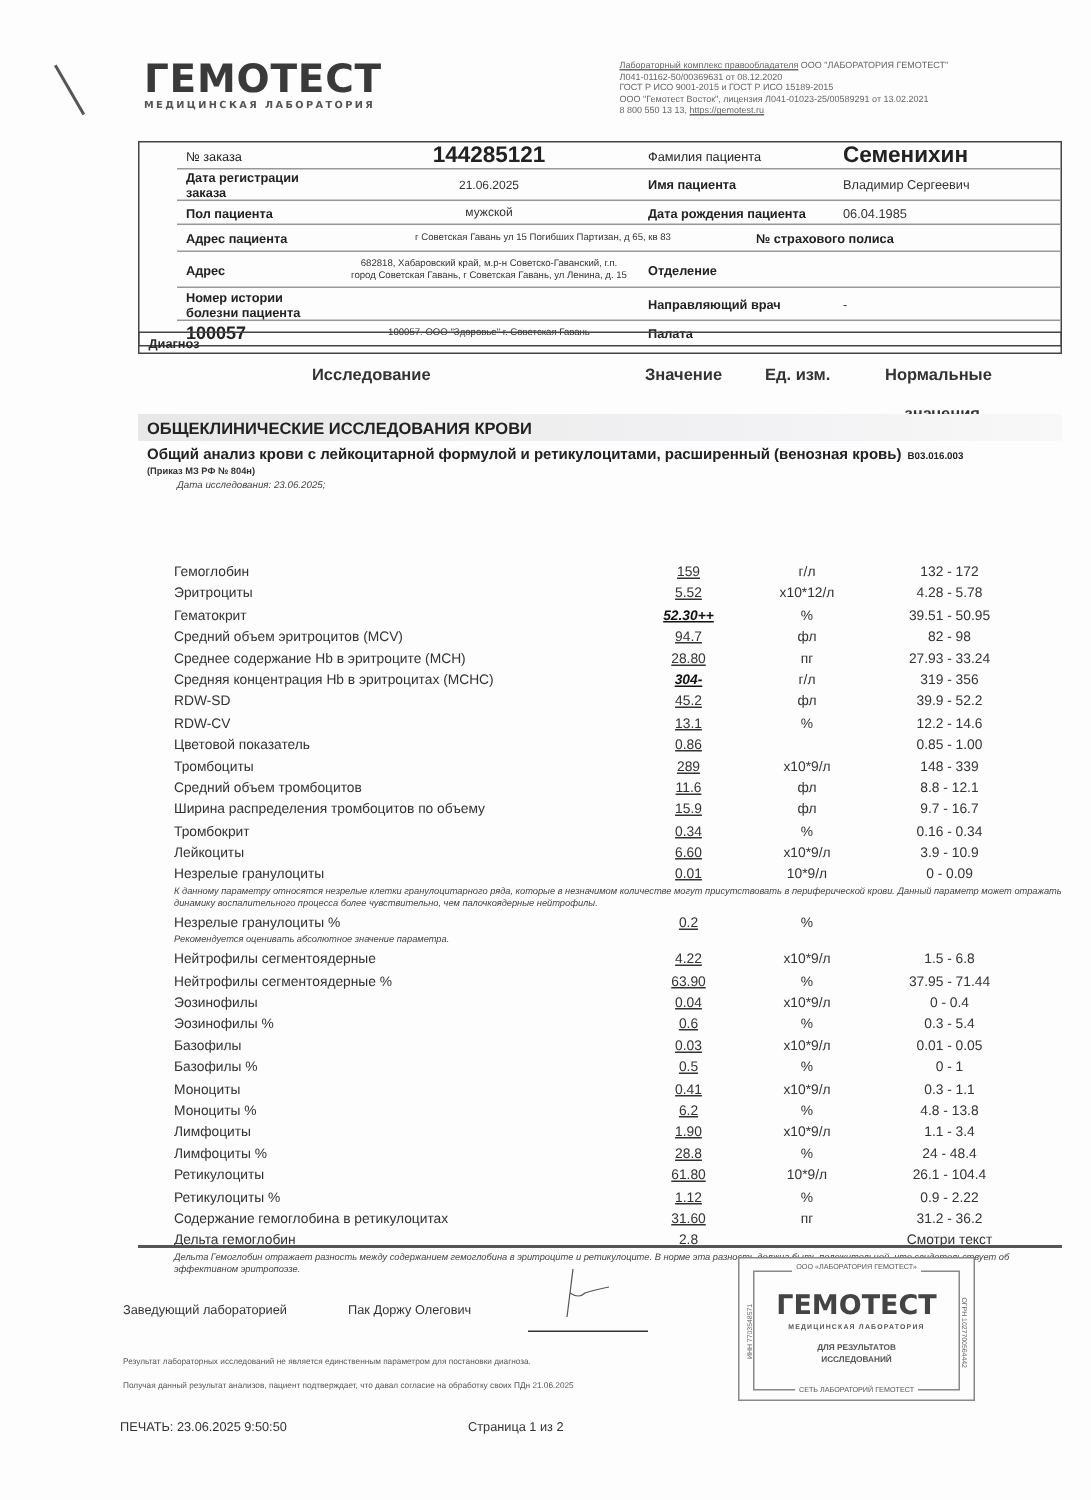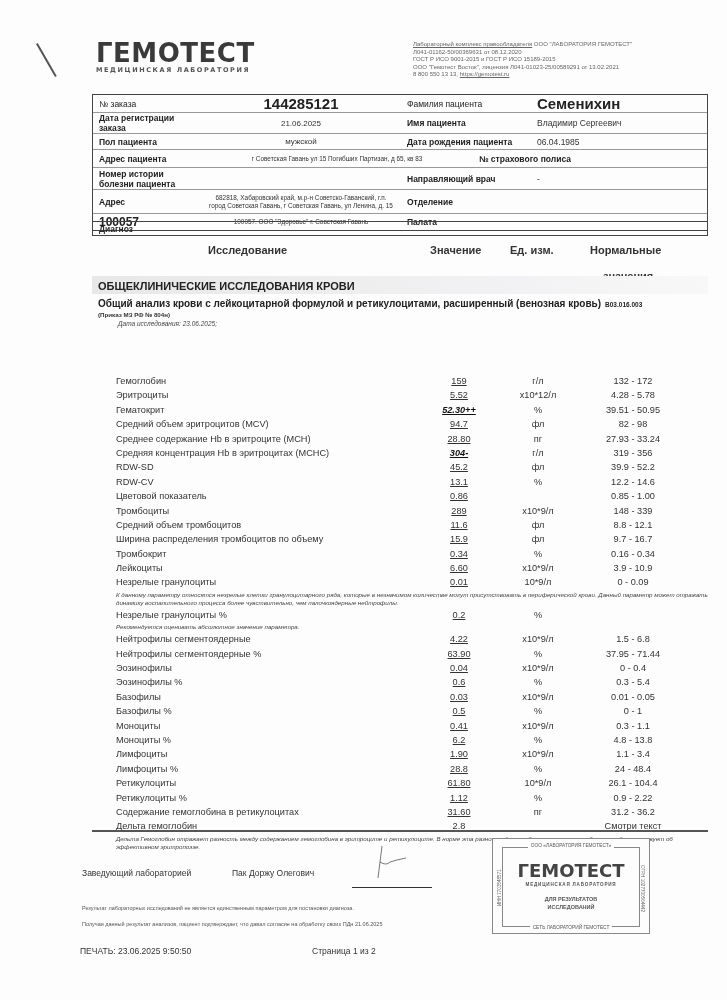--- a/index.html
+++ b/index.html
@@ -8,21 +8,21 @@
 
   .scan-mark { position: absolute; left: 36px; top: 44px; width: 2px; height: 38px; background: #555; transform: rotate(-30deg); transform-origin: top left; }
 
   .logo { position: absolute; left: 96px; top: 42px; }
   .logo-title { font-family: "DejaVu Sans", sans-serif; font-weight: bold; font-size: 26px; letter-spacing: 0.5px; color: #3a3a3a; line-height: 22px; }
   .logo-sub { font-family: "DejaVu Sans", sans-serif; font-weight: bold; font-size: 6.5px; letter-spacing: 1.6px; color: #555; margin-top: 2px; }
 
   .lic { position: absolute; left: 413px; top: 41px; font-size: 6px; line-height: 7.6px; color: #666; width: 300px; }
   .lic .u { text-decoration: underline; }
 
-  .hdr-table { position: absolute; left: 92px; top: 94px; width: 616px; border: 1.5px solid #444; }
+  .hdr-table { position: absolute; left: 92px; top: 94px; width: 616px; border: 1.5px solid #444; padding-left: 25px; }
   .hrow { display: flex; border-bottom: 1px solid #999; font-size: 8.5px; min-height: 16px; align-items: center; }
   .hrow:last-child { border-bottom: none; }
   .hc { padding: 0 6px; }
   .hl { width: 108px; font-weight: bold; color: #222; }
   .hv { width: 200px; color: #333; font-size: 8px; text-align: center; }
   .hl2 { width: 130px; font-weight: bold; color: #222; }
   .hv2 { flex: 1; color: #333; }
   .order-no { font-size: 15px; font-weight: bold; color: #222; }
   .surname { font-size: 15px; font-weight: bold; color: #222; }
   .small { font-size: 6.4px; line-height: 7.5px; }
@@ -110,31 +110,31 @@
     <div class="hc hv">мужской</div>
     <div class="hc hl2">Дата рождения пациента</div>
     <div class="hc hv2">06.04.1985</div>
   </div>
   <div class="hrow" style="min-height:18px;gap:36px;">
     <div class="hc hl">Адрес пациента</div>
     <div class="hc hv small">г Советская Гавань ул 15 Погибших Партизан, д 65, кв 83</div>
     <div class="hc hl2">№ страхового полиса</div>
     <div class="hc hv2"></div>
   </div>
+  <div class="hrow" style="min-height:24px;">
+    <div class="hc hl">Адрес</div>
+    <div class="hc hv small">682818, Хабаровский край, м.р-н Советско-Гаванский, г.п. город Советская Гавань, г Советская Гавань, ул Ленина, д. 15</div>
+    <div class="hc hl2">Отделение</div>
+    <div class="hc hv2"></div>
+  </div>
   <div class="hrow" style="min-height:22px;">
     <div class="hc hl" style="line-height:10px;">Номер истории болезни пациента</div>
     <div class="hc hv"></div>
     <div class="hc hl2">Направляющий врач</div>
     <div class="hc hv2">-</div>
-  </div>
-  <div class="hrow" style="min-height:24px;">
-    <div class="hc hl">Адрес</div>
-    <div class="hc hv small">682818, Хабаровский край, м.р-н Советско-Гаванский, г.п. город Советская Гавань, г Советская Гавань, ул Ленина, д. 15</div>
-    <div class="hc hl2">Отделение</div>
-    <div class="hc hv2"></div>
   </div>
   <div class="hrow" style="min-height:16px;">
     <div class="hc hl big-code">100057</div>
     <div class="hc hv small">100057. ООО "Здоровье" г. Советская Гавань</div>
     <div class="hc hl2">Палата</div>
     <div class="hc hv2"></div>
   </div>
 </div>
 
 <div class="diag-box">

